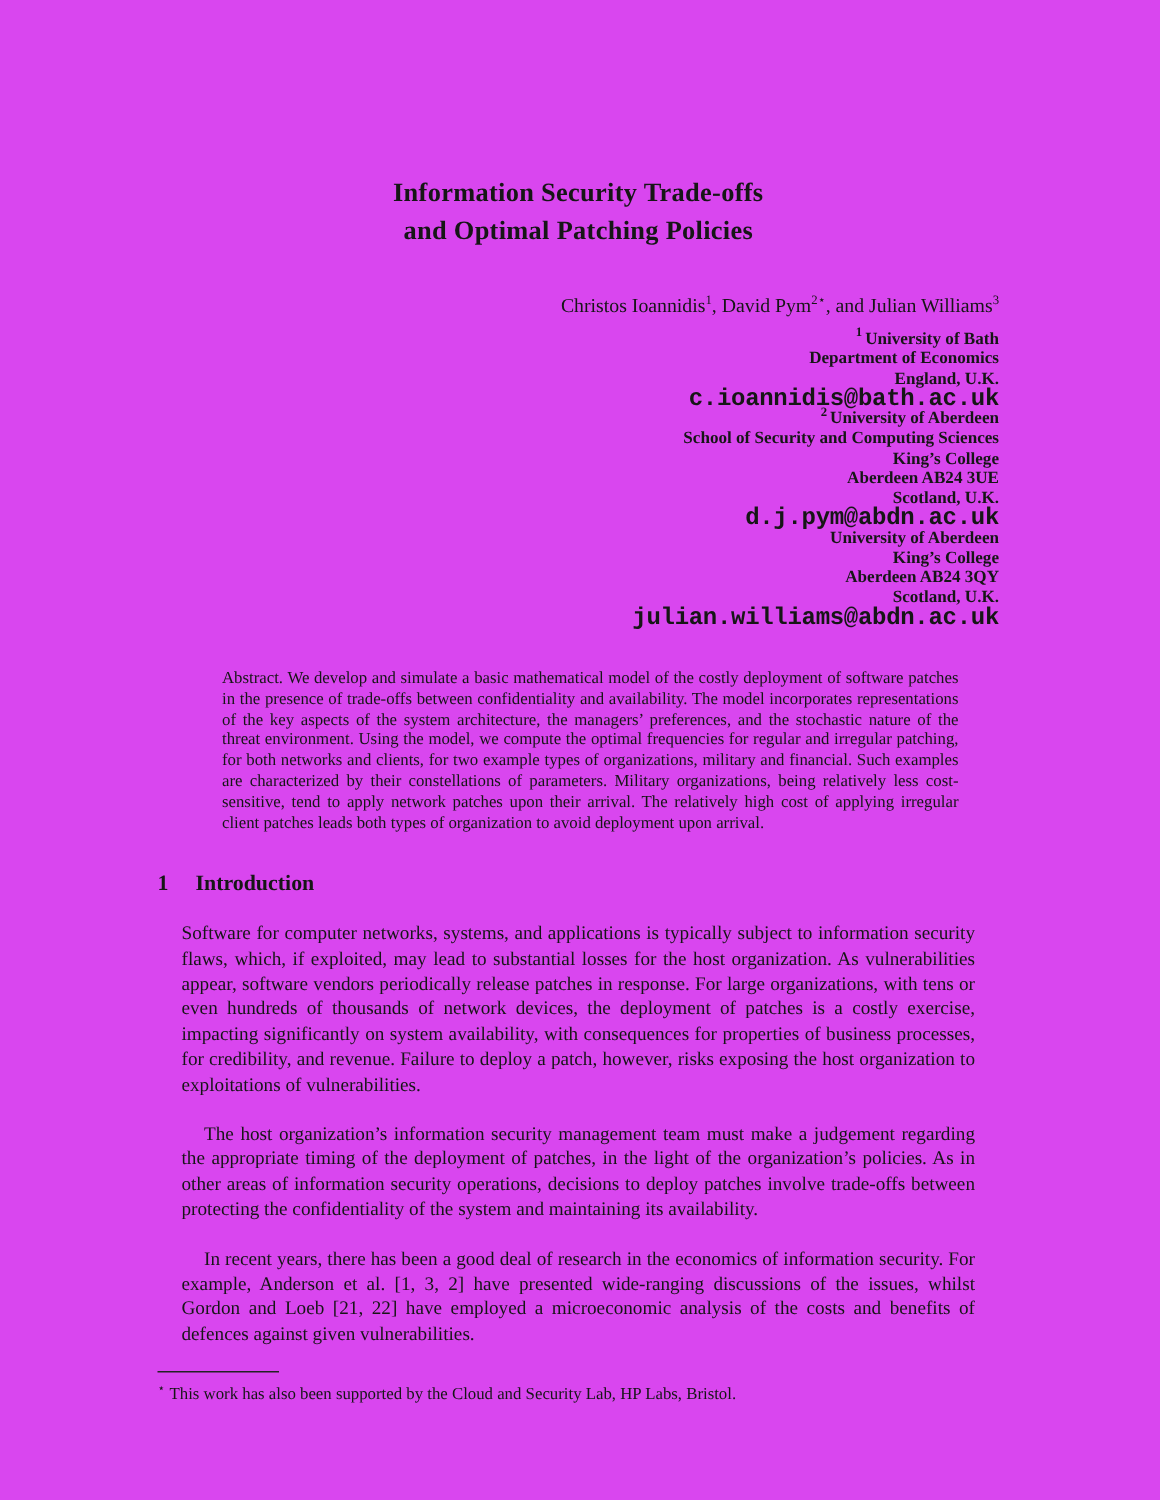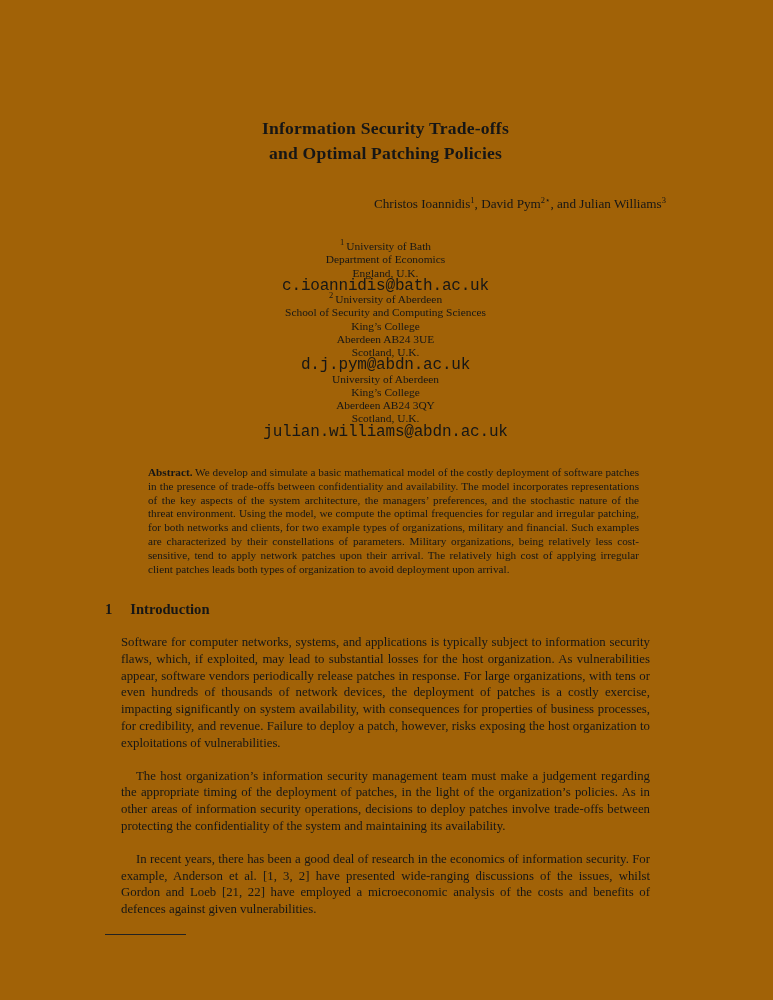--- a/index.html
+++ b/index.html
@@ -1,20 +1,20 @@
 <!DOCTYPE html>
 <html><head>
 <meta charset="utf-8">
 <style>
   html, body { margin: 0; padding: 0; background: #ffffff; }
   .page {
     position: relative;
     width: 773px;
     height: 1000px;
-    background: #a16207;
+    background: #d946ef;
     color: #161616;
     font-family: "Liberation Serif", serif;
     overflow: hidden;
   }
   .content {
     position: absolute;
     left: 105px;
     top: 0;
     width: 561px;
   }
@@ -29,38 +29,39 @@
   .authors {
     margin-top: 30px;
     text-align: right;
     font-size: 13.2px;
   }
   .authors sup, .aff-line sup {
     font-size: 8.5px;
     line-height: 0;
   }
   .affiliations {
-    margin-top: 28px;
-    text-align: center;
+    margin-top: 8px;
+    text-align: right;
     font-size: 11.4px;
     line-height: 13.25px;
+    font-weight: bold;
   }
   .aff-line sup { margin-right: 2px; }
   .mono-text {
     font-family: "Liberation Mono", monospace;
     font-size: 16px;
     letter-spacing: -0.2px;
   }
   .abstract {
     margin: 27px 27px 0 43px;
     font-size: 11.2px;
     line-height: 13.9px;
     text-align: justify;
   }
-  .abs-label { font-weight: bold; }
+  .abs-label { font-weight: normal; }
   .section-heading {
     margin-top: 24px;
     font-size: 14.6px;
     font-weight: bold;
   }
   .sec-num { margin-right: 18px; }
   .body-text {
     margin-top: 15px;
     font-size: 12.8px;
     line-height: 16.8px;
@@ -122,16 +123,17 @@
     </div>
 
     <div class="body-text">
       <p>Software for computer networks, systems, and applications is typically subject to information security flaws, which, if exploited, may lead to substantial losses for the host organization. As vulnerabilities appear, software vendors periodically release patches in response. For large organizations, with tens or even hundreds of thousands of network devices, the deployment of patches is a costly exercise, impacting significantly on system availability, with consequences for properties of business processes, for credibility, and revenue. Failure to deploy a patch, however, risks exposing the host organization to exploitations of vulnerabilities.</p>
       <p class="indent">The host organization’s information security management team must make a judgement regarding the appropriate timing of the deployment of patches, in the light of the organization’s policies. As in other areas of information security operations, decisions to deploy patches involve trade-offs between protecting the confidentiality of the system and maintaining its availability.</p>
       <p class="indent">In recent years, there has been a good deal of research in the economics of information security. For example, Anderson et al. [1, 3, 2] have presented wide-ranging discussions of the issues, whilst Gordon and Loeb [21, 22] have employed a microeconomic analysis of the costs and benefits of defences against given vulnerabilities.</p>
     </div>
 
     <div class="footnote">
       <div class="fn-rule"></div>
+      <div class="fn-text"><sup>⋆</sup><span>This work has also been supported by the Cloud and Security Lab, HP Labs, Bristol.</span></div>
     </div>
 
   </div>
 </div>
 
 </body></html>

